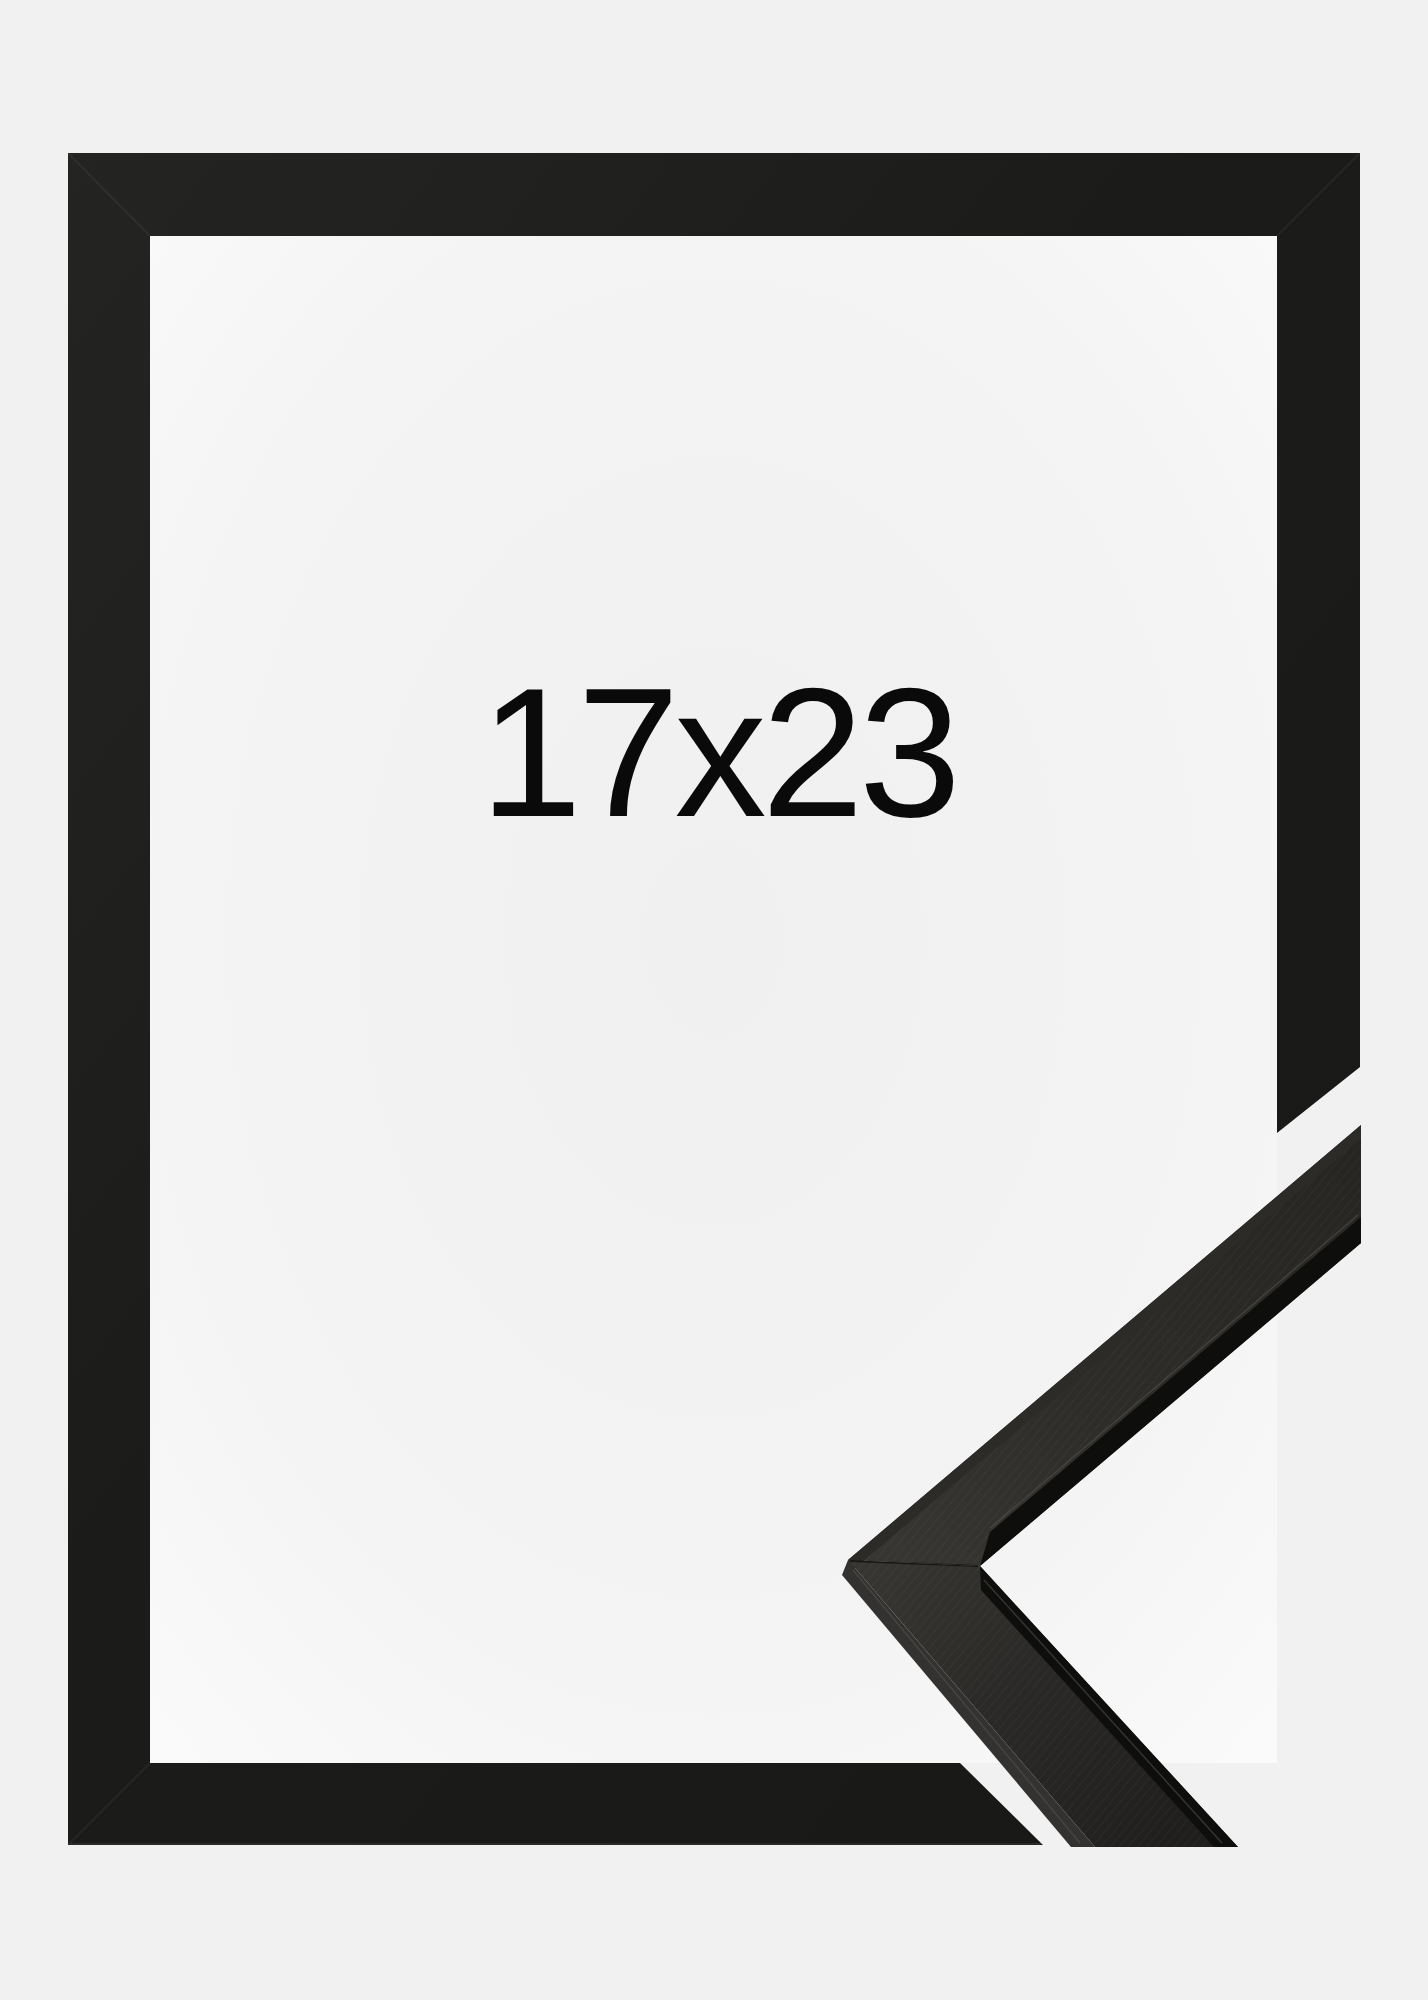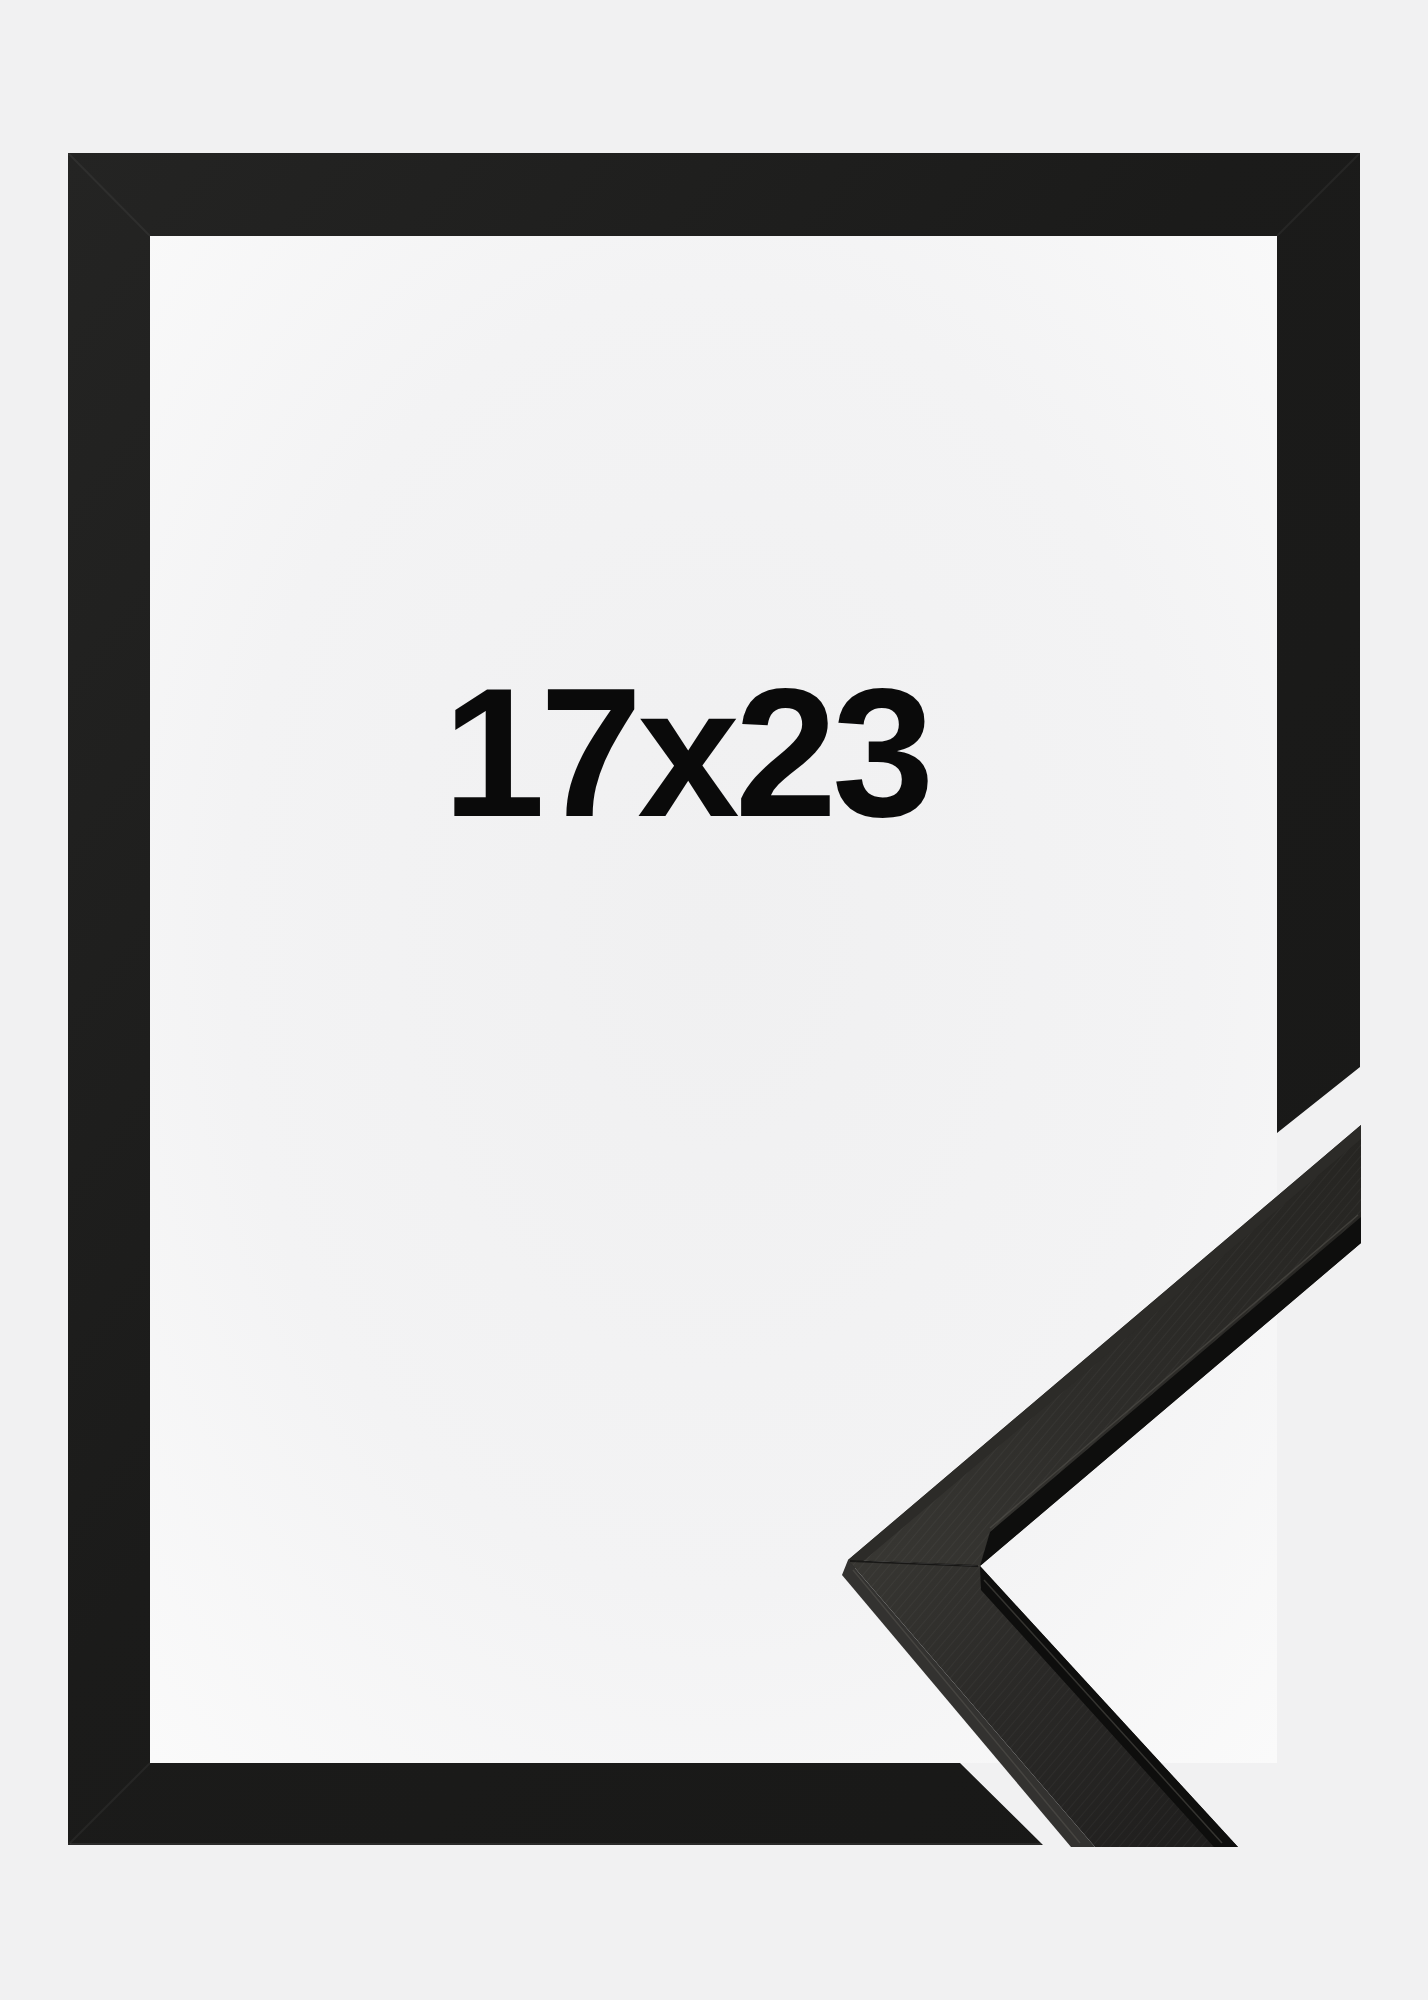--- a/index.html
+++ b/index.html
@@ -19,23 +19,23 @@
     width:1428px;height:2000px;
     background:var(--background);
   }
   .frame-art{
     position:absolute;left:0;top:0;
     width:1428px;height:2000px;
     display:block;
   }
   .size-label{
     position:absolute;
-    left:686px;top:752px;
+    left:718px;top:752px;
     transform:translate(-50%,-50%);
-    font-weight:700;
+    font-weight:400;
     font-size:184px;
     letter-spacing:-5px;
     line-height:1;
     color:var(--label_text);
     white-space:nowrap;
     user-select:none;
   }
   .frame-shape{fill:url(#frameGrad);}
   .interior-fill{fill:url(#interiorGrad);}
   .miter-seam{stroke:rgba(255,255,255,0.05);stroke-width:2;}

